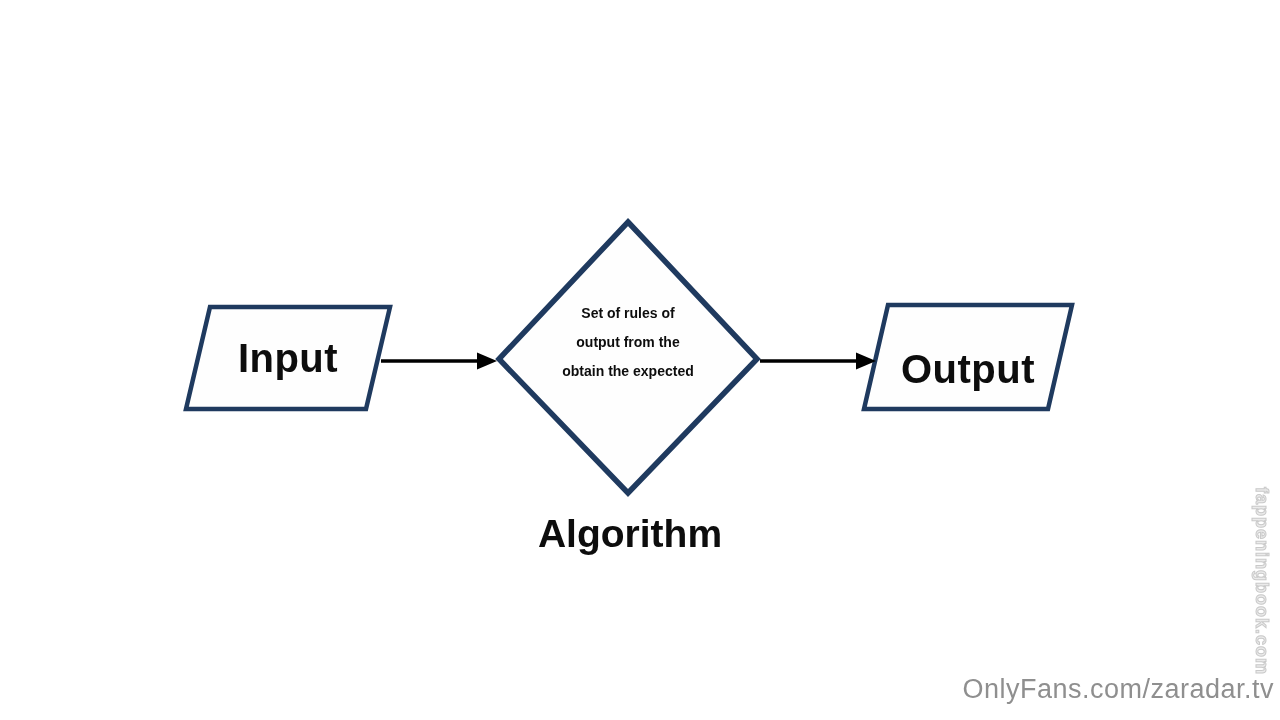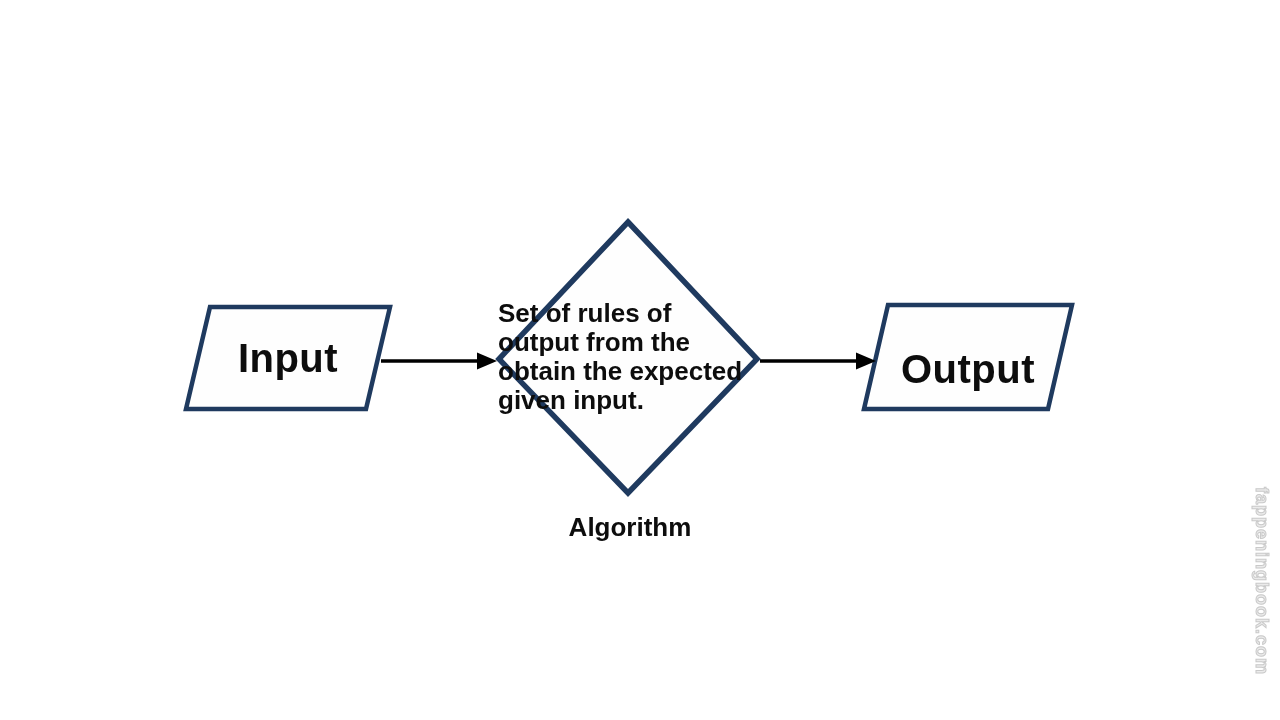--- a/index.html
+++ b/index.html
@@ -47,33 +47,33 @@
     font-size: 40px;
     letter-spacing: 0.5px;
   }
   .input-label  { left: 186px; top: 307px; width: 204px; height: 102px; }
   .output-label { left: 864px; top: 317px; width: 208px; height: 104px; }
   .decision-text {
     position: absolute;
     left: 498px;
     top: 299px;
     width: 260px;
-    font-size: 26px;
+    font-size: 14px;
     line-height: 29px;
     font-weight: bold;
     color: #0d0d0d;
-    text-align: left;
+    text-align: center;
   }
   .caption {
     position: absolute;
     left: 510px;
     top: 512px;
     width: 240px;
     text-align: center;
-    font-size: 26px;
+    font-size: 39px;
     font-weight: bold;
     color: #0d0d0d;
   }
   .watermark-bottom {
     position: absolute;
     top: 674px;
     right: 6px;
     font-size: 27px;
     color: #8f8f8f;
     letter-spacing: 0.5px;
@@ -111,23 +111,23 @@
     <line class="arrow-line" x1="760" y1="361" x2="858" y2="361" stroke="#000000"></line>
     <polygon points="876,361 856,352.5 856,369.5" fill="#000000"></polygon>
   </svg>
 
   <div class="label node-big input-label">Input</div>
 
   <div class="decision-text">
     <div>Set of rules of</div>
     <div>output from the</div>
     <div>obtain the expected</div>
-    <div>given input.</div>
   </div>
 
   <div class="label node-big output-label">Output</div>
 
   <div class="caption">Algorithm</div>
 
+  <div class="watermark-bottom">OnlyFans.com/zaradar.tv</div>
 
   <div class="watermark-side">fappeningbook.com</div>
 
 </div>
 
 </body></html>

